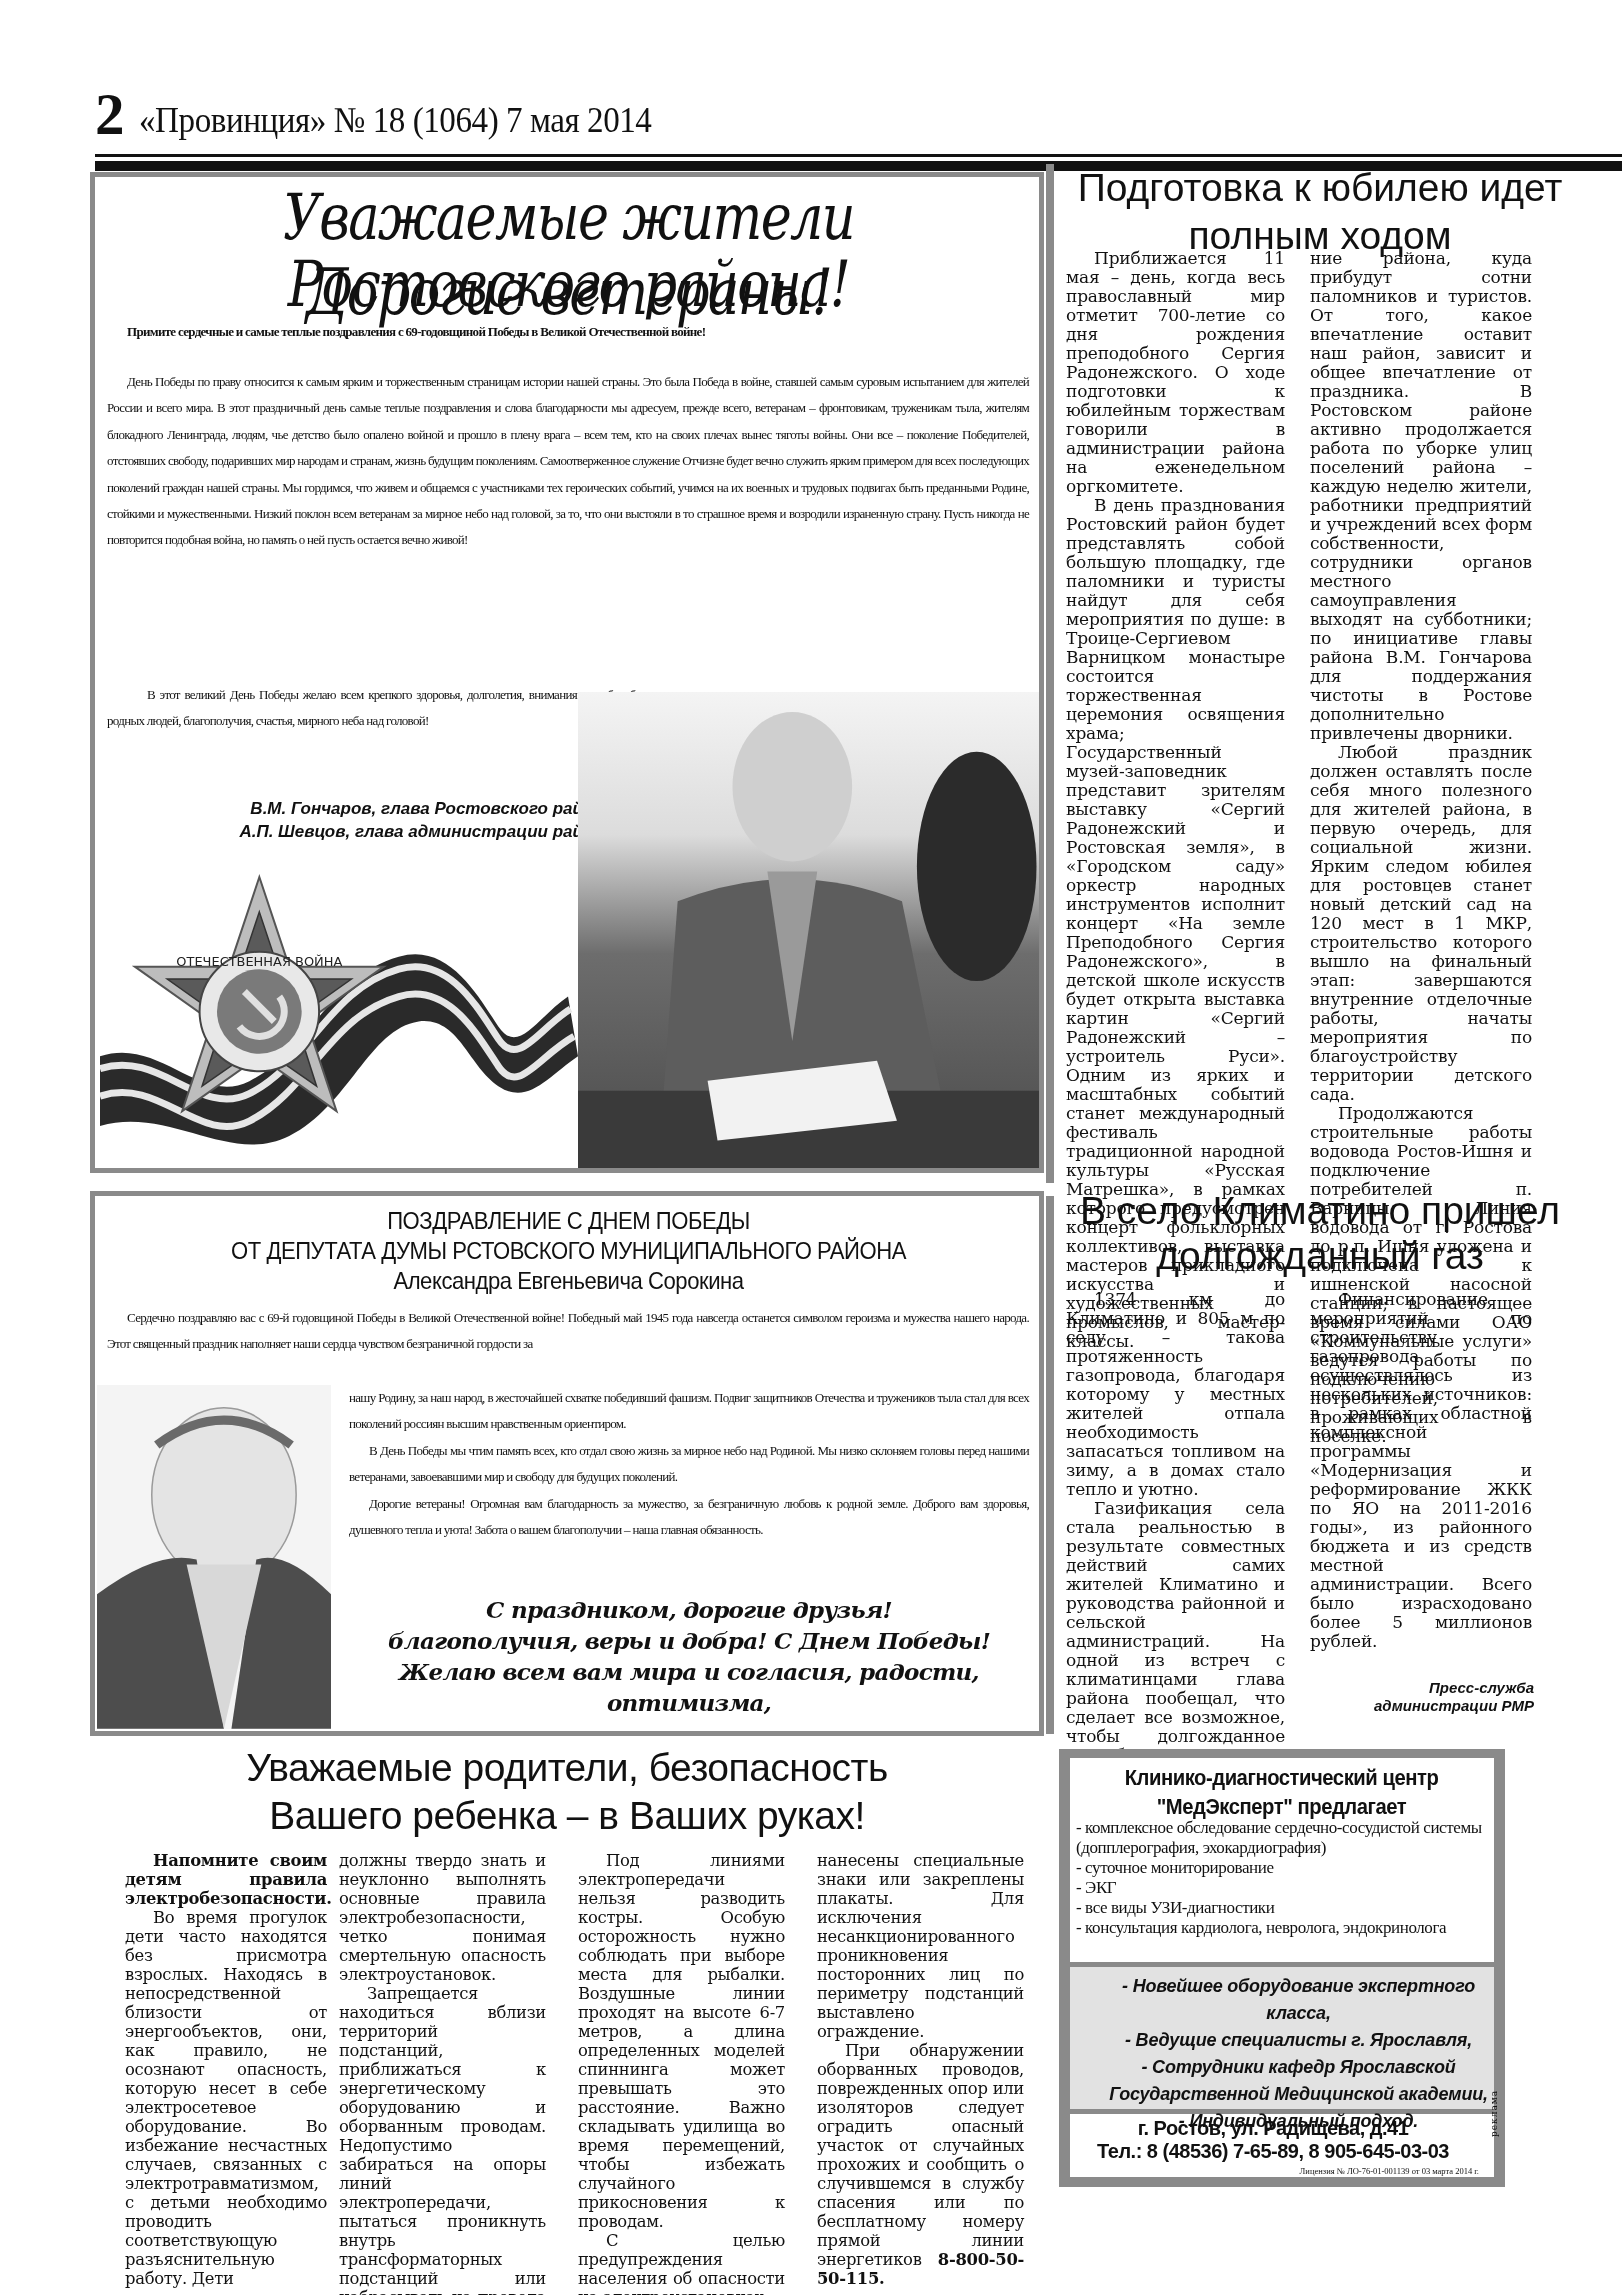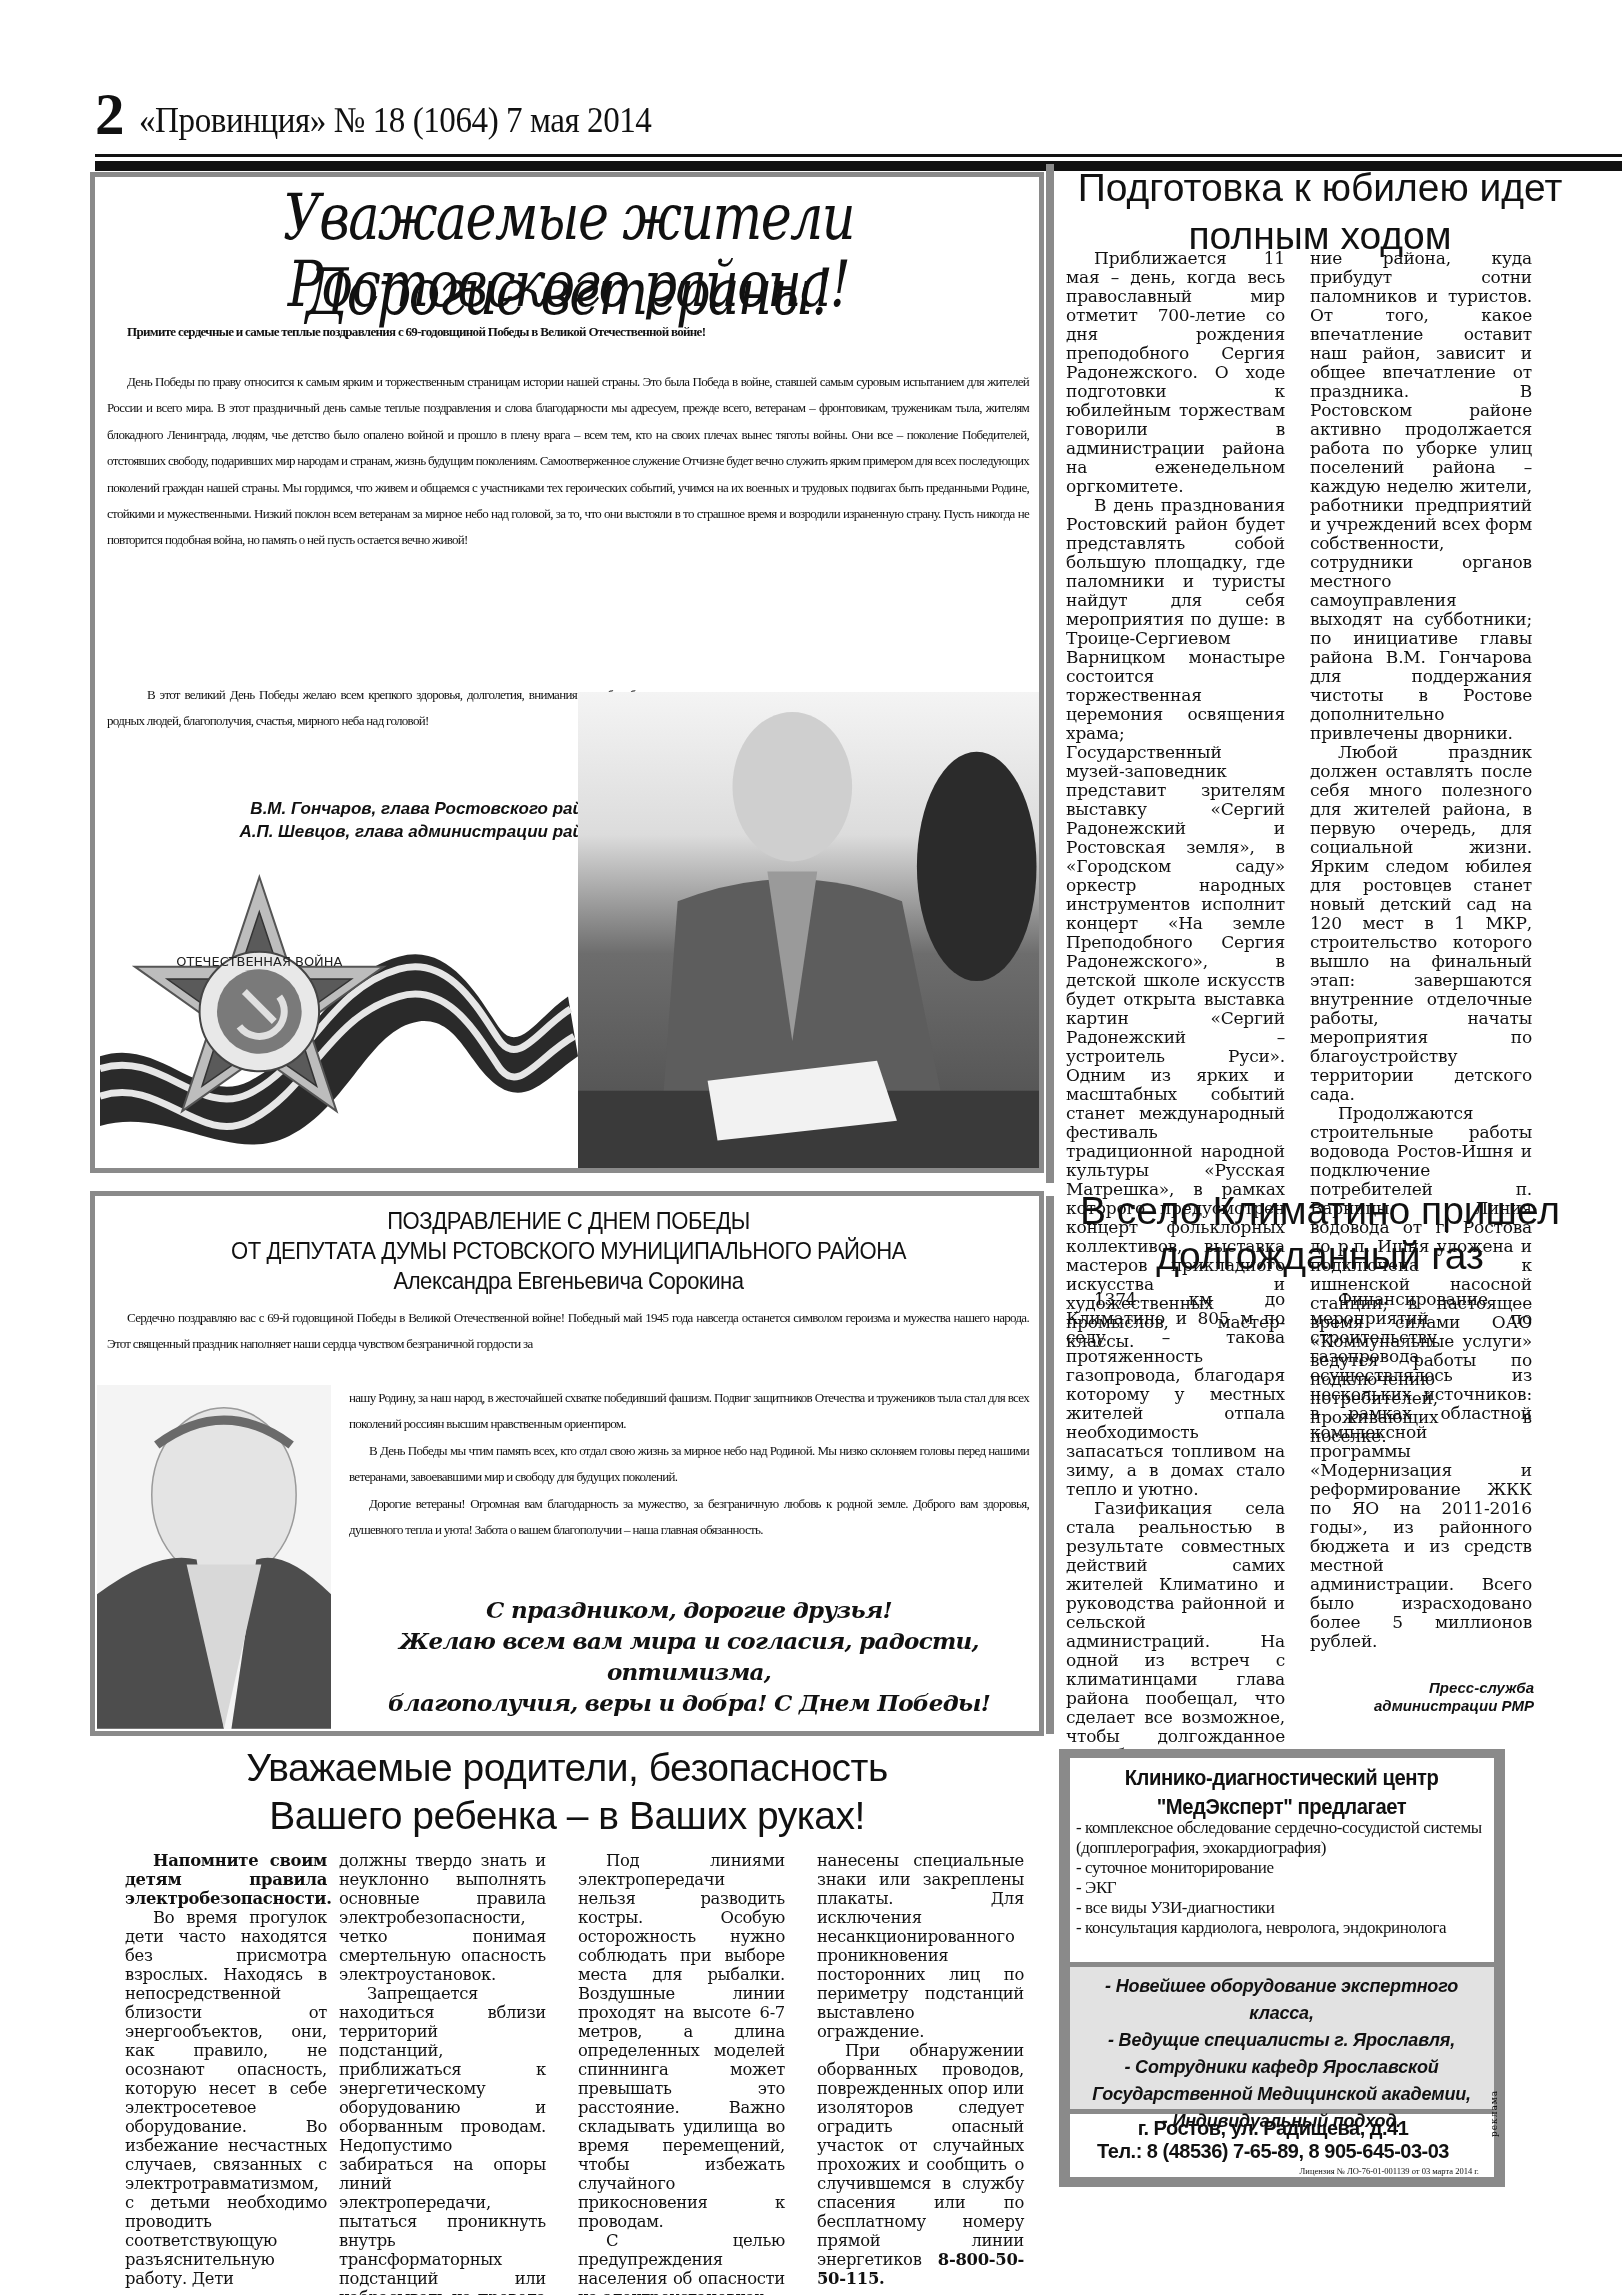--- a/index.html
+++ b/index.html
@@ -64,21 +64,21 @@
   #p-col4 { left:817px; top:1851px; width:207px; }
 
   
   #ad-frame { left:1059px; top:1749px; width:446px; height:438px; background:#8a8a8a; }
   #ad-top { left:1070px; top:1758px; width:424px; height:204px; background:#fff; }
   #ad-mid { left:1070px; top:1967px; width:424px; height:142px; background:#e2e2e2; }
   #ad-bot { left:1070px; top:2114px; width:424px; height:63px; background:#fff; }
   #ad-title { left:1071px; top:1763px; width:421px; text-align:center; font-size:22px; line-height:29px; font-weight:bold; font-family:"Liberation Sans", sans-serif; letter-spacing:-0.5px; transform:scaleX(0.92); }
   #ad-list { left:1076px; top:1818px; width:413px; font-size:17px; line-height:20px; font-family:"Liberation Serif", serif; letter-spacing:-0.4px; }
   #ad-list div { margin:0; }
-  #ad-features { left:1071px; top:1973px; width:421px; text-align:center; font-size:18px; line-height:27px; font-style:italic; font-weight:bold; font-family:"Liberation Sans", sans-serif; letter-spacing:-0.2px; }
+  #ad-features { left:1071px; top:1973px; width:421px; text-align:center; font-size:18px; line-height:27px; font-style:italic; font-weight:bold; font-family:"Liberation Sans", sans-serif; letter-spacing:-0.2px;padding-left:17px; }
   #ad-address { left:1071px; top:2117px; width:404px; text-align:center; font-size:20px; line-height:23px; font-weight:bold; font-family:"Liberation Sans", sans-serif; letter-spacing:-0.5px; }
   #ad-license { left:1071px; top:2166px; width:408px; text-align:right; font-size:8.5px; line-height:10px; font-family:"Liberation Serif", serif; }
   #ad-label { left:1489px; top:2137px; font-size:9px; transform:rotate(-90deg); transform-origin:left top; font-family:"DejaVu Serif", serif; letter-spacing:1px; }
 </style>
 </head>
 <body>
 
 <div class="abs" id="page-num">2</div>
 <div class="abs" id="masthead">«Провинция» № 18 (1064) 7 мая 2014</div>
 <div class="abs" id="rule-thin"></div>
@@ -151,22 +151,22 @@
     <path d="M180 360 L255 690 L330 360 Z" fill="#d8d8d8"></path>
   </svg>
 </div>
 <div class="abs body-cond" id="b2-body2">
   <p style="text-indent:0">нашу Родину, за наш народ, в жесточайшей схватке победивший фашизм. Подвиг защитников Отечества и тружеников тыла стал для всех поколений россиян высшим нравственным ориентиром.</p>
   <p>В День Победы мы чтим память всех, кто отдал свою жизнь за мирное небо над Родиной. Мы низко склоняем головы перед нашими ветеранами, завоевавшими мир и свободу для будущих поколений.</p>
   <p>Дорогие ветераны! Огромная вам благодарность за мужество, за безграничную любовь к родной земле. Доброго вам здоровья, душевного тепла и уюта! Забота о вашем благополучии – наша главная обязанность.</p>
 </div>
 <div class="abs" id="b2-closing">
   <div>С праздником, дорогие друзья!</div>
+  <div>благополучия, веры и добра! С Днем Победы!</div>
   <div>Желаю всем вам мира и согласия, радости, оптимизма,</div>
-  <div>благополучия, веры и добра! С Днем Победы!</div>
 </div>
 
 <div class="abs" id="rightbox2"></div>
 <div class="abs" id="r2-title">В село Климатино пришел долгожданный газ</div>
 <div class="abs rcol cond" id="r2-col1">
   <p>1374 км до Климатино и 805 м по селу – такова протяженность газопровода, благодаря которому у местных жителей отпала необходимость запасаться топливом на зиму, а в домах стало тепло и уютно.</p>
   <p>Газификация села стала реальностью в результате совместных действий самих жителей Климатино и руководства районной и сельской администраций. На одной из встреч с климатинцами глава района пообещал, что сделает все возможное, чтобы долгожданное «голубое топливо» пришло в их дома до 1 мая. «Для климатинцев пуск газа – это историческое событие, - считает В.М. Гончаров. - Сегодня все жители</p>
 </div>
 <div class="abs rcol cond" id="r2-col2">
   <p>Финансирование мероприятий по строительству газопровода осуществлялось из нескольких источников: в рамках областной комплексной программы «Модернизация и реформирование ЖКК по ЯО на 2011-2016 годы», из районного бюджета и из средств местной администрации. Всего было израсходовано более 5 миллионов рублей.</p>

